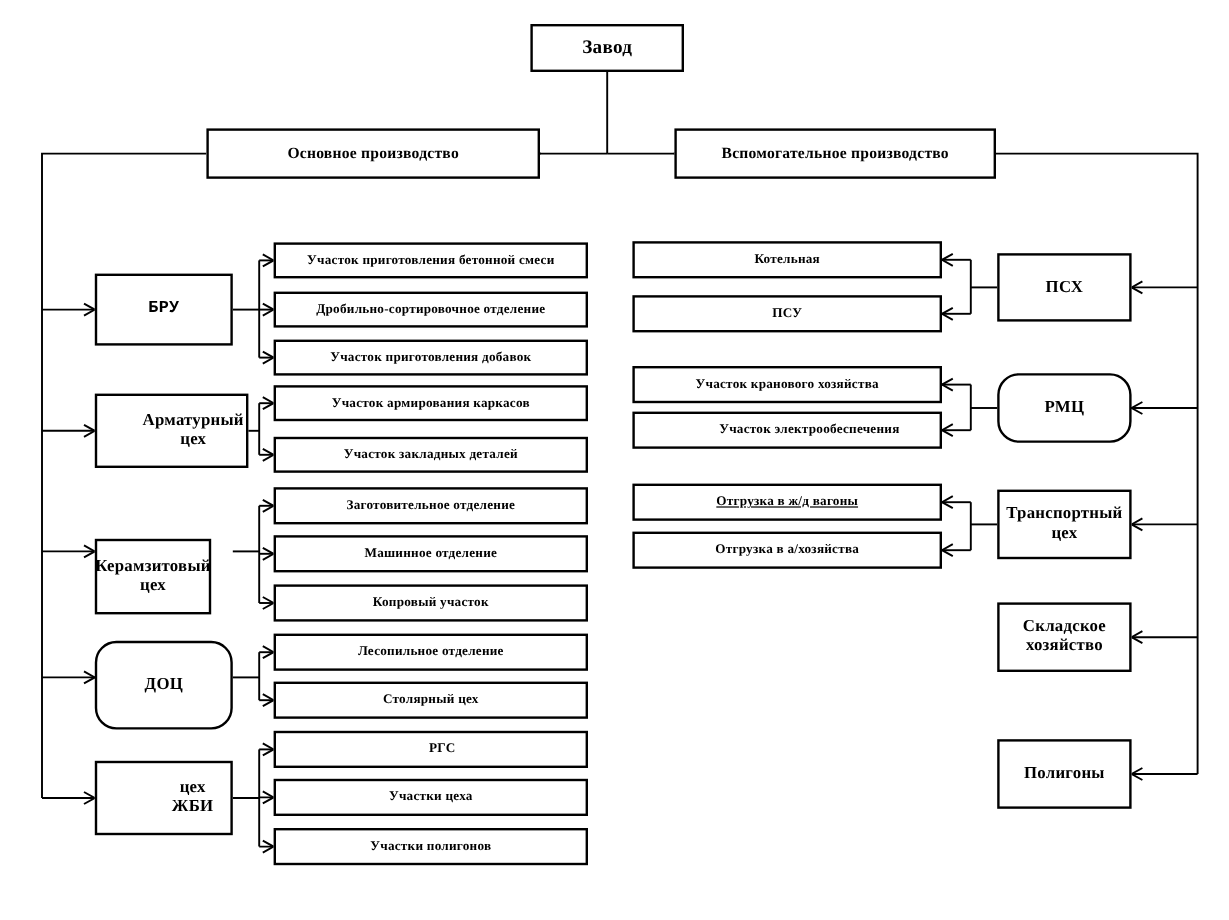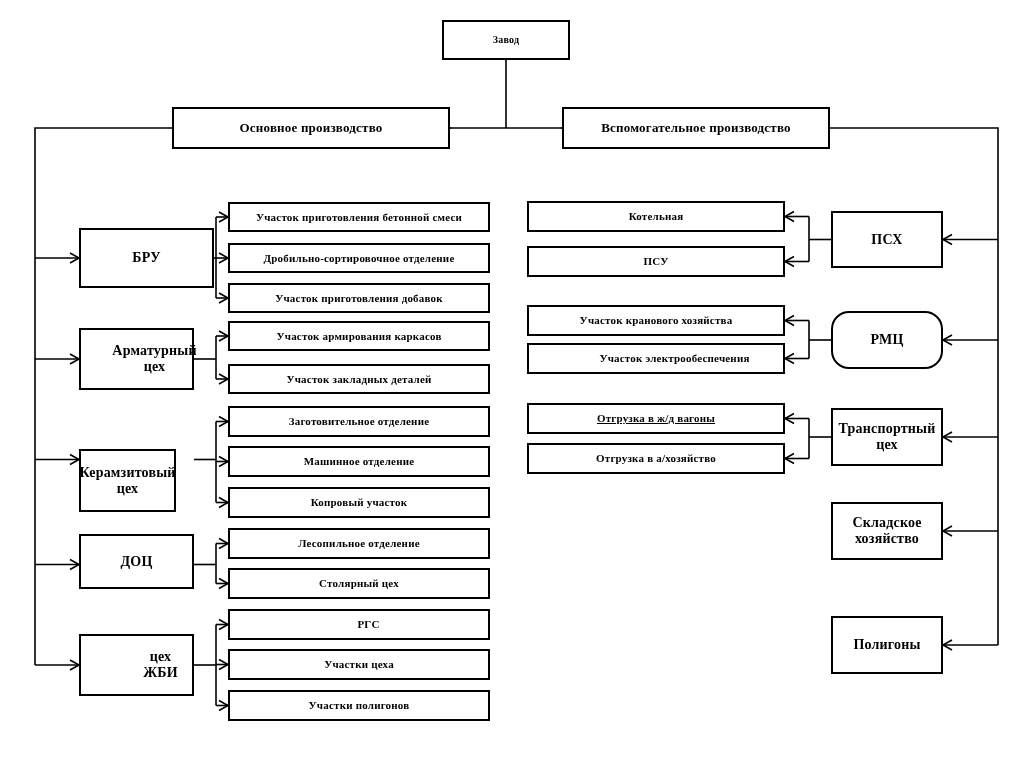--- a/index.html
+++ b/index.html
@@ -13,21 +13,21 @@
   .node{
     position:absolute;box-sizing:border-box;
     border:2px solid #000000;background:#ffffff;
     display:flex;align-items:center;justify-content:center;
     text-align:center;line-height:1.12;
     font-weight:700;
     letter-spacing:0.2px;
     z-index:3;
   }
   .node span{display:block;padding:0 3px;}
-  .lvl1{font-size:10px;}
+  .lvl1{font-size:16px;}
   .lvl2{font-size:13px;}
   .dept{font-size:14px;}
   .leaf{font-size:11px;border-width:2px;font-weight:700;}
   .aux-leaf{font-size:11px;font-weight:700;}
   .aux-dept{font-size:14px;}
 </style>
 </head>
 <body>
 
 <div id="stage">
@@ -116,54 +116,54 @@
     </svg>
 <div class="node lvl1" style="left: 442px; top: 20px; width: 128px; height: 40px;">
       <span>Завод</span>
     </div>
     <div class="node lvl2" style="left: 562px; top: 107px; width: 268px; height: 42px;">
       <span>Вспомогательное производство</span>
     </div>
     <div class="node lvl2" style="left: 172px; top: 107px; width: 278px; height: 42px;">
       <span>Основное производство</span>
     </div>
-    <div class="node dept" style="left: 79px; top: 228px; width: 135px; height: 60px;">
+    <div class="node dept" style="left: 79px; top: 228px; width: 115px; height: 60px; font-family: Liberation Mono, monospace;">
       <span>БРУ</span>
     </div>
     <div class="node leaf" style="left: 228px; top: 202px; width: 262px; height: 30px;">
       <span>Участок приготовления бетонной смеси</span>
     </div>
     <div class="node leaf" style="left: 228px; top: 243px; width: 262px; height: 30px;">
       <span>Дробильно-сортировочное отделение</span>
     </div>
     <div class="node leaf" style="left: 228px; top: 283px; width: 262px; height: 30px;">
       <span>Участок приготовления добавок</span>
     </div>
-    <div class="node dept" style="left: 79px; top: 328px; width: 115px; height: 62px; padding-left: 36px;">
+    <div class="node dept" style="left: 79px; top: 328px; width: 128px; height: 62px; padding-left: 36px;">
       <span>Арматурный цех</span>
     </div>
     <div class="node leaf" style="left: 228px; top: 321px; width: 262px; height: 30px;">
       <span>Участок армирования каркасов</span>
     </div>
     <div class="node leaf" style="left: 228px; top: 364px; width: 262px; height: 30px;">
       <span>Участок закладных деталей</span>
     </div>
     <div class="node dept" style="left: 79px; top: 449px; width: 97px; height: 63px;">
       <span>Керамзитовый цех</span>
     </div>
     <div class="node leaf" style="left: 228px; top: 406px; width: 262px; height: 31px;">
       <span>Заготовительное отделение</span>
     </div>
     <div class="node leaf" style="left: 228px; top: 446px; width: 262px; height: 31px;">
       <span>Машинное отделение</span>
     </div>
     <div class="node leaf" style="left: 228px; top: 487px; width: 262px; height: 31px;">
       <span>Копровый участок</span>
     </div>
-    <div class="node dept" style="left: 79px; top: 534px; width: 115px; height: 55px;">
+    <div class="node dept" style="left: 79px; top: 534px; width: 115px; height: 74px; border-radius: 18px;">
       <span>ДОЦ</span>
     </div>
     <div class="node leaf" style="left: 228px; top: 528px; width: 262px; height: 31px;">
       <span>Лесопильное отделение</span>
     </div>
     <div class="node leaf" style="left: 228px; top: 568px; width: 262px; height: 31px;">
       <span>Столярный цех</span>
     </div>
     <div class="node dept" style="left: 79px; top: 634px; width: 115px; height: 62px; padding-left: 48px;">
       <span>цех ЖБИ</span>
@@ -195,21 +195,21 @@
     <div class="node aux-leaf leaf" style="left: 527px; top: 343px; width: 258px; height: 31px; padding-left: 37px;">
       <span>Участок электрообеспечения</span>
     </div>
     <div class="node aux-dept" style="left: 831px; top: 408px; width: 112px; height: 58px;">
       <span>Транспортный цех</span>
     </div>
     <div class="node aux-leaf leaf" style="left: 527px; top: 403px; width: 258px; height: 31px; text-decoration: underline;">
       <span>Отгрузка в ж/д вагоны</span>
     </div>
     <div class="node aux-leaf leaf" style="left: 527px; top: 443px; width: 258px; height: 31px;">
-      <span>Отгрузка в а/хозяйство</span>
+      <span>Отгрузка в а/хозяйства</span>
     </div>
     <div class="node aux-dept" style="left: 831px; top: 502px; width: 112px; height: 58px;">
       <span>Складское хозяйство</span>
     </div>
     <div class="node aux-dept" style="left: 831px; top: 616px; width: 112px; height: 58px;">
       <span>Полигоны</span>
     </div>
   </div>
 
 </body></html>

